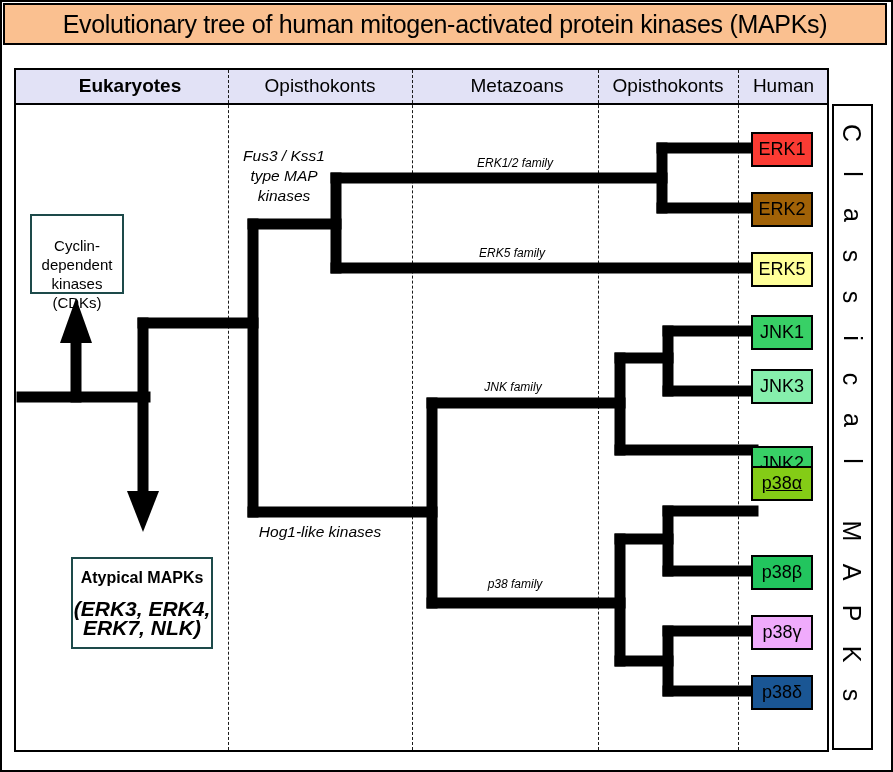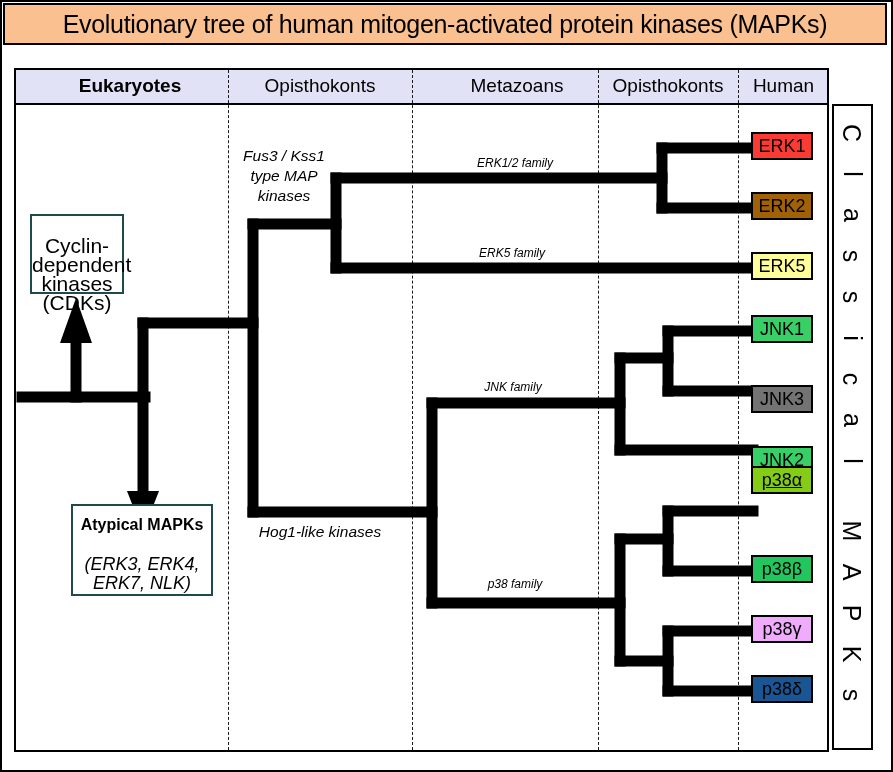--- a/index.html
+++ b/index.html
@@ -34,40 +34,40 @@
     border:2px solid #000;background:#fff;
     display:flex;flex-direction:column;align-items:center;justify-content:space-between;
     padding:14px 0 40px 0;
   }
   #band .vletter{
     display:block;font-size:25px;line-height:26px;transform:rotate(90deg);
   }
   #band .vgap{height:14px;}
   #tree-svg{position:absolute;left:0;top:0;}
   .leaf{
-    position:absolute;left:751px;width:62px;height:28px;box-sizing:border-box;
+    position:absolute;left:751px;width:62px;height:35px;box-sizing:border-box;
     border:2px solid #000;display:flex;align-items:center;justify-content:center;
     font-size:18px;
   }
   .clade-label{
     position:absolute;font-style:italic;font-size:12px;line-height:20px;
     text-align:center;white-space:pre-line;
   }
   .clade-label.small{font-size:15.5px;}
   .note-box{
     position:absolute;box-sizing:border-box;border:2px solid #1d4a4a;background:#fff;
     text-align:center;
   }
   #cdk-box{
     left:30px;top:214px;width:94px;height:80px;
-    font-size:21px;line-height:19px;white-space:pre-line;padding-top:1px;
+    font-size:15px;line-height:19px;white-space:pre-line;padding-top:1px;
   }
-  #atypical-box{left:71px;top:504px;width:142px;height:92px;}
+  #atypical-box{left:71px;top:557px;width:142px;height:92px;}
   #atypical-title{font-weight:bold;font-size:16px;margin-top:10px;}
-  #atypical-members{font-style:italic;font-size:18px;line-height:19px;margin-top:21px;white-space:pre-line;}
+  #atypical-members{font-style:italic;font-size:21px;line-height:19px;margin-top:12px;white-space:pre-line;font-weight:bold;}
 </style>
 </head>
 <body>
 
 <div id="title-bar" style="background: rgb(250, 192, 144);">
   <span>Evolutionary tree of human mitogen-activated protein kinases (MAPKs)</span>
 </div>
 
 <div id="panel"></div>
 <div id="header-band" style="background: rgb(226, 226, 246);"></div>
@@ -137,21 +137,21 @@
     <line x1="668" y1="691" x2="753" y2="691" stroke="#000000" stroke-width="11" stroke-linecap="square"></line>
     <polygon points="60,343 92,343 76,298" fill="#000000"></polygon>
     <polygon points="127,491 159,491 143,532" fill="#000000"></polygon>
   </svg>
 
 <div id="leaves-layer">
     <div class="leaf" style="top: 132px; background: rgb(251, 59, 51);">ERK1</div>
     <div class="leaf" style="top: 192px; background: #a16207;">ERK2</div>
     <div class="leaf" style="top: 252px; background: rgb(255, 255, 153);">ERK5</div>
     <div class="leaf" style="top: 315px; background: rgb(56, 208, 102);">JNK1</div>
-    <div class="leaf" style="top: 385px; background: #737373;">JNK3</div>
+    <div class="leaf" style="top: 369px; background: #86efac;">JNK3</div>
     <div class="leaf" style="top: 446px; background: rgb(56, 208, 102);">JNK2</div>
     <div class="leaf" style="top: 466px; background: #84cc16; text-decoration: underline;">p38α</div>
     <div class="leaf" style="top: 555px; background: #22c55e;">p38β</div>
     <div class="leaf" style="top: 615px; background: #f0abfc;">p38γ</div>
     <div class="leaf" style="top: 675px; background: rgb(26, 86, 148);">p38δ</div>
   </div>
 <div id="labels-layer">
     <div class="clade-label small" style="left: 184px; width: 200px; top: 146px;">Fus3 / Kss1
 type MAP
 kinases</div>

